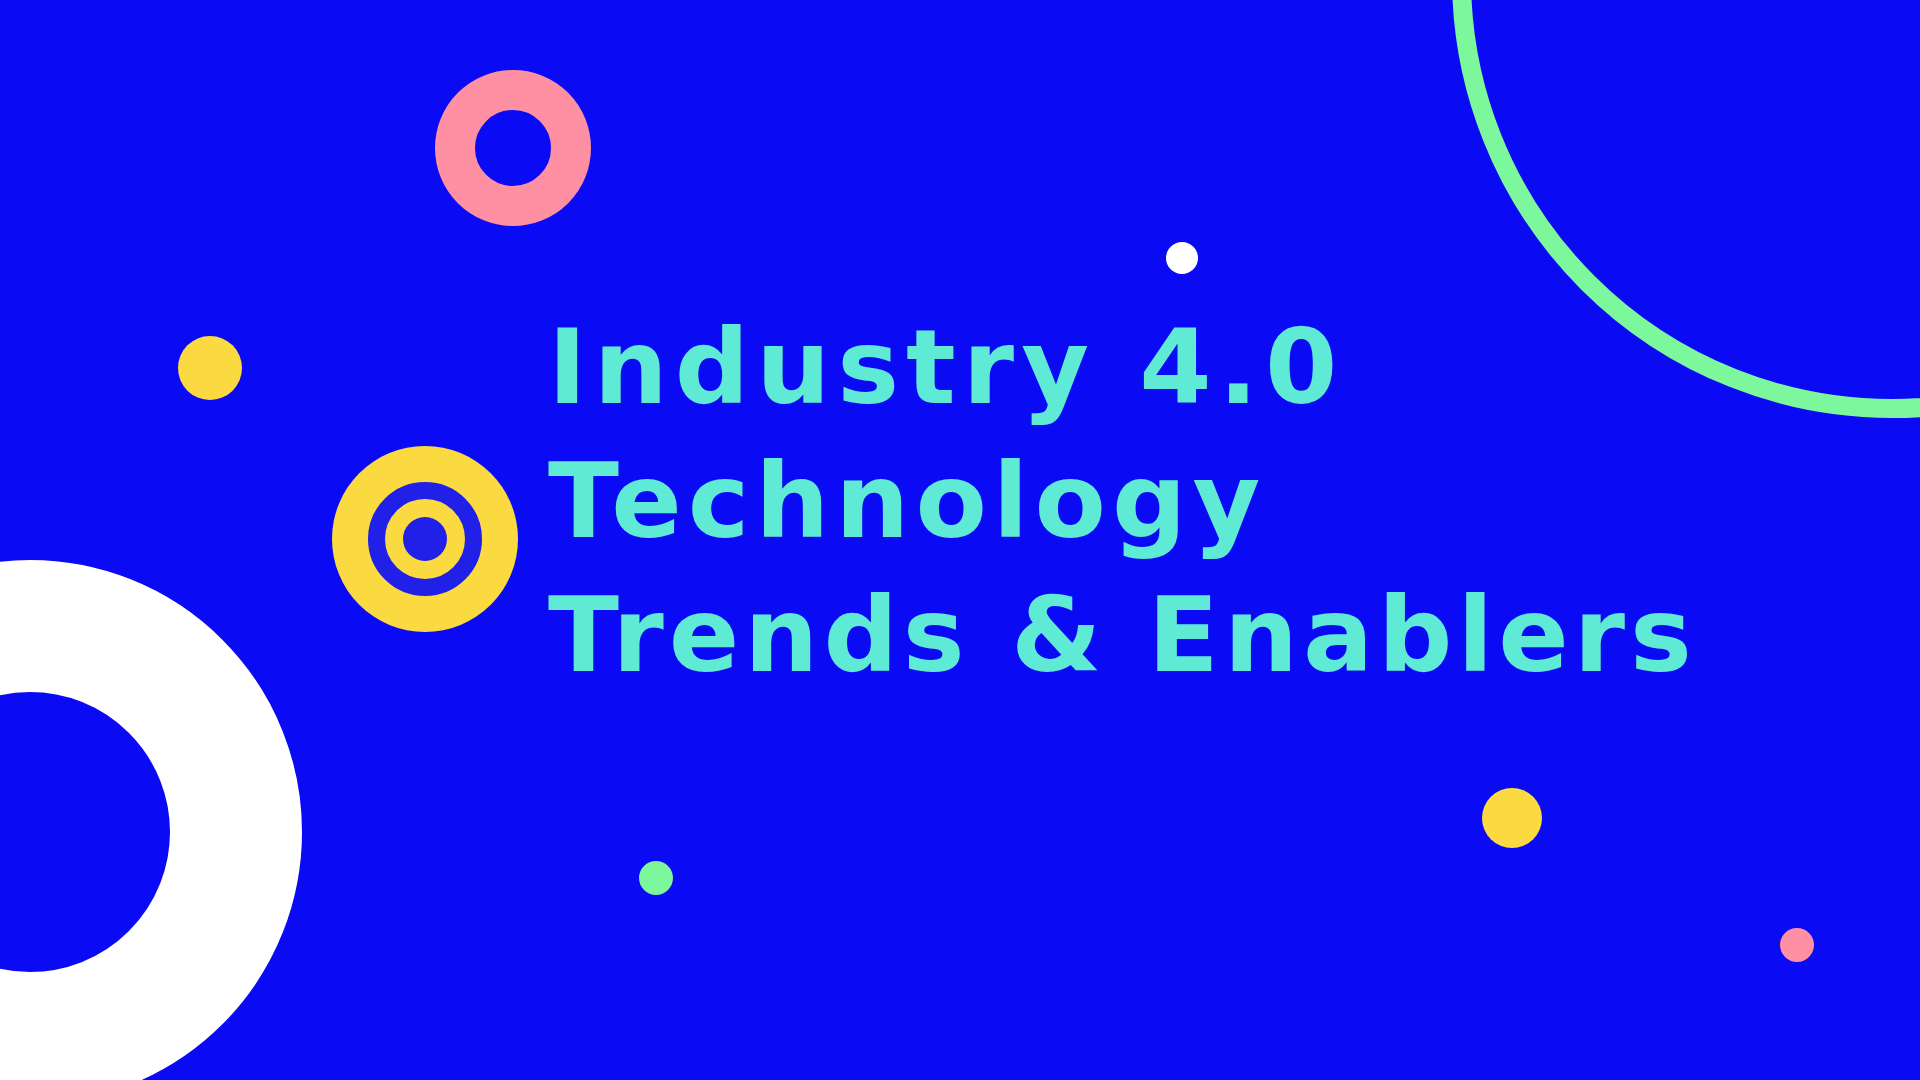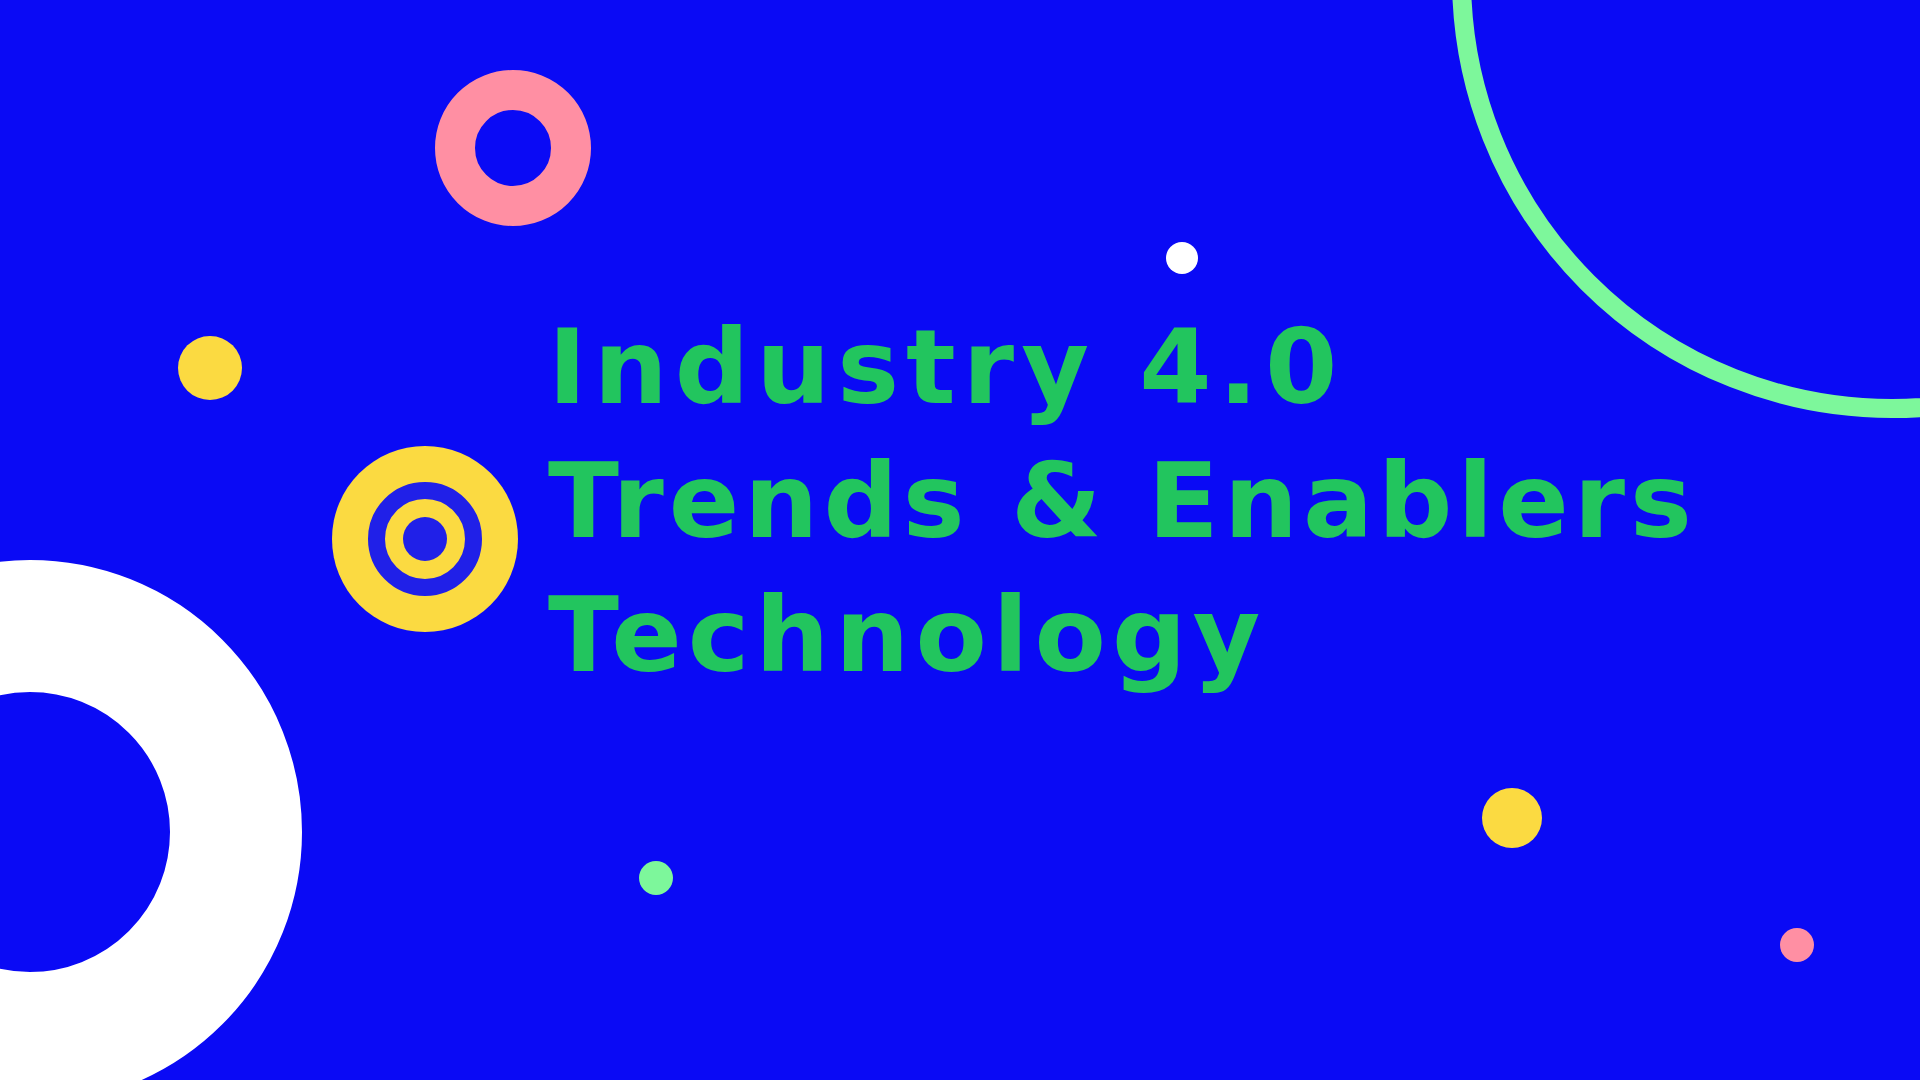--- a/index.html
+++ b/index.html
@@ -126,21 +126,21 @@
 
   
   .title-block {
     position: absolute;
     left: 548px;
     top: 300px;
     width: 1160px;
     z-index: 5;
   }
   .title-line {
-    color: #22c55e;
+    color: #5eead4;
     font-family: "DejaVu Sans", sans-serif;
     font-weight: 700;
     font-size: 104px;
     line-height: 134px;
     letter-spacing: 6px;
     white-space: nowrap;
     text-align: left;
   }
   .title-line.l1 { letter-spacing: 7px; }
   .title-line.l2 { letter-spacing: 6px; }
@@ -164,17 +164,17 @@
     <div class="shape dot-yellow-sm"></div>
     <div class="shape dot-white-sm"></div>
     <div class="shape dot-green-sm"></div>
     <div class="shape dot-yellow-md"></div>
     <div class="shape dot-pink-sm"></div>
 
   </div>
 
   <div class="title-block">
     <div class="title-line l1">Industry 4.0</div>
+    <div class="title-line l2">Technology</div>
     <div class="title-line l3">Trends &amp; Enablers</div>
-    <div class="title-line l2">Technology</div>
   </div>
 
 </div>
 
 </body></html>

